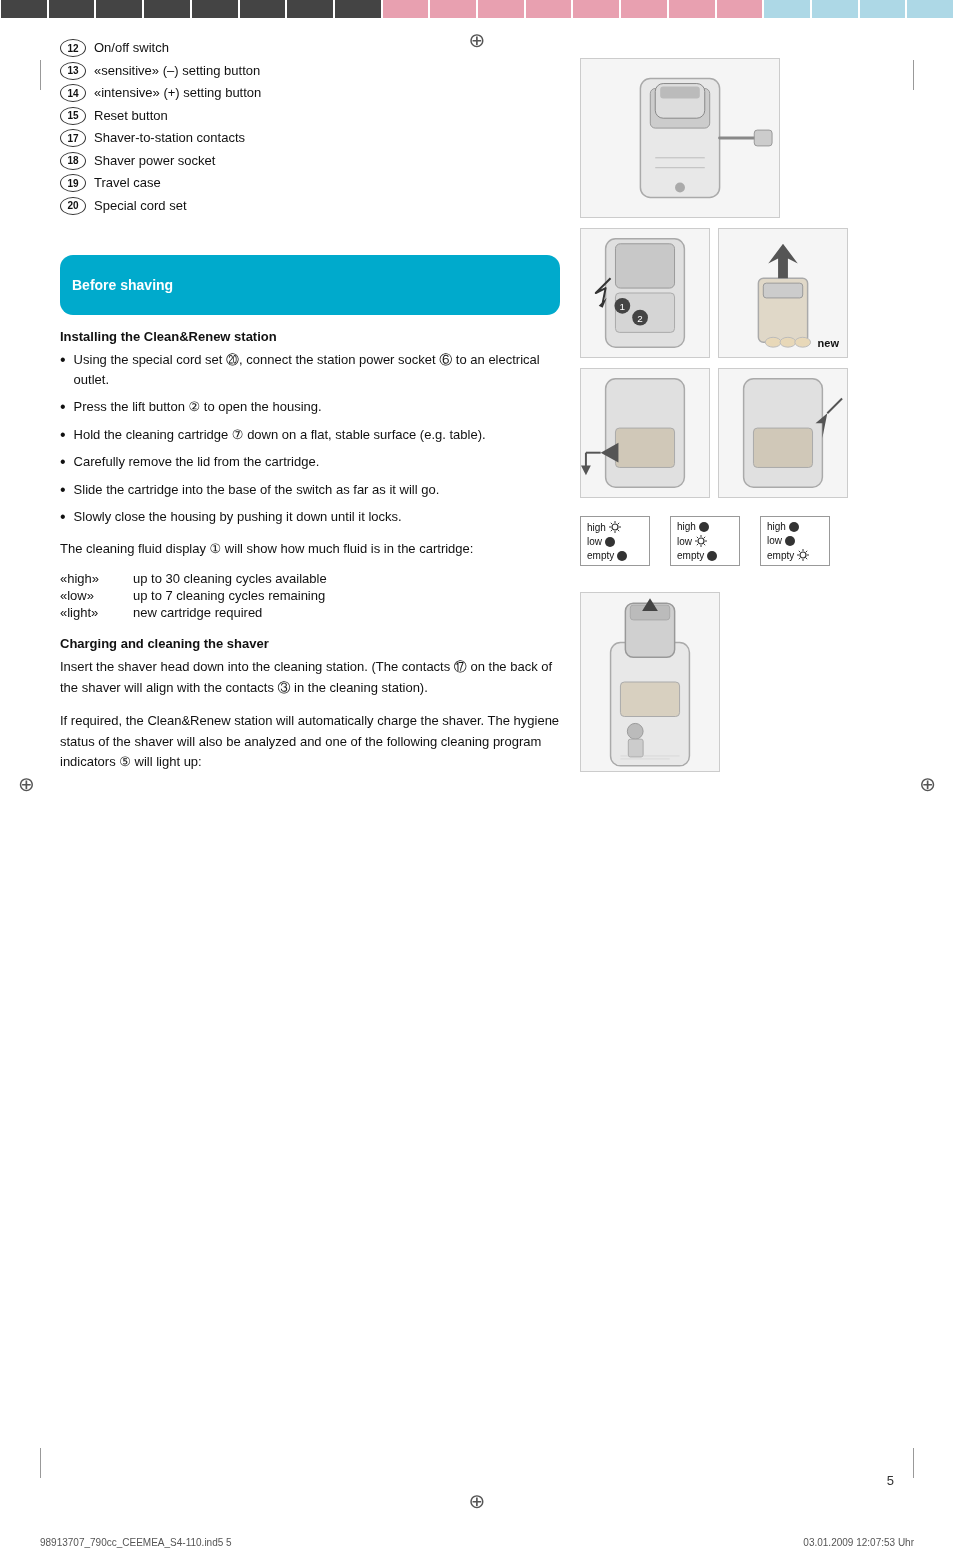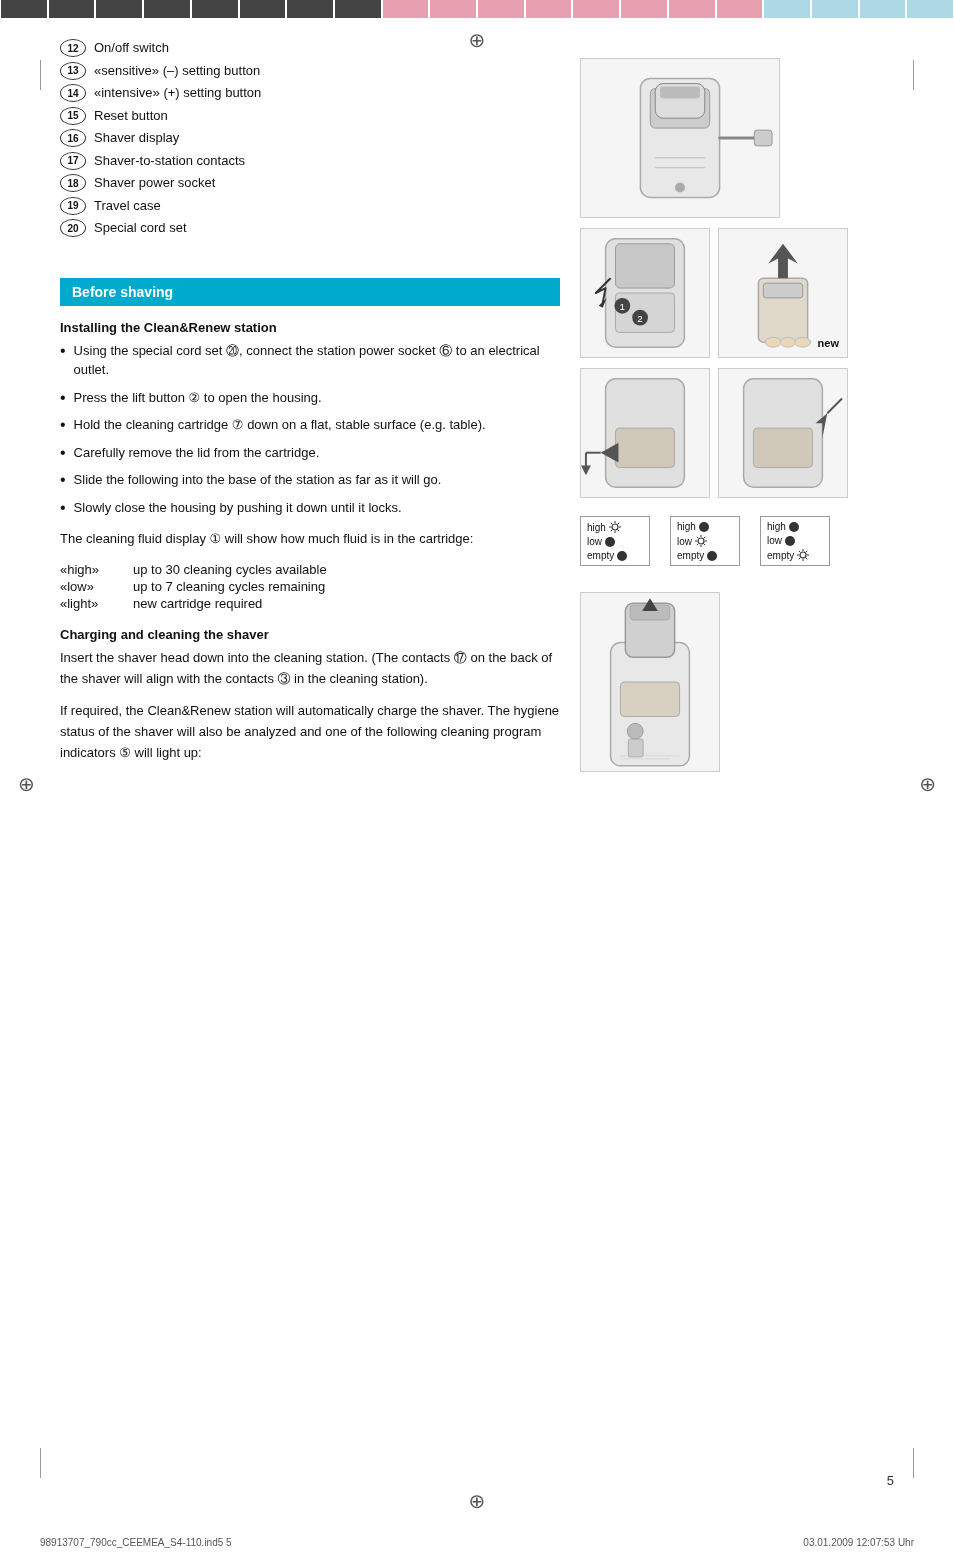--- a/index.html
+++ b/index.html
@@ -67,24 +67,25 @@
       font-size: 10px;
       font-weight: bold;
       margin-right: 8px;
       flex-shrink: 0;
       margin-top: 1px;
     }
 
     
     .section-header {
       background: #00aacc;
-      padding: 6px 12px;
+      padding: 22px 12px;
       margin: 20px 0 14px 0;
       display: inline-block;
       width: 100%;
+      border-radius: 13px;
     }
     .section-header-text {
       color: #fff;
       font-weight: bold;
       font-size: 14px;
     }
 
     
     .body-text {
       font-size: 13px;
@@ -258,24 +259,20 @@
           <span class="num-circle">13</span>
           <span>«sensitive» (–) setting button</span>
         </li>
         <li>
           <span class="num-circle">14</span>
           <span>«intensive» (+) setting button</span>
         </li>
         <li>
           <span class="num-circle">15</span>
           <span>Reset button</span>
-        </li>
-        <li>
-          <span class="num-circle">16</span>
-          <span>Shaver display</span>
         </li>
         <li>
           <span class="num-circle">17</span>
           <span>Shaver-to-station contacts</span>
         </li>
         <li>
           <span class="num-circle">18</span>
           <span>Shaver power socket</span>
         </li>
         <li>
@@ -309,21 +306,21 @@
           <li>
             <span class="bullet-dot">•</span>
             <span>Hold the cleaning cartridge ⑦ down on a flat, stable surface (e.g. table).</span>
           </li>
           <li>
             <span class="bullet-dot">•</span>
             <span>Carefully remove the lid from the cartridge.</span>
           </li>
           <li>
             <span class="bullet-dot">•</span>
-            <span>Slide the following into the base of the station as far as it will go.</span>
+            <span>Slide the cartridge into the base of the switch as far as it will go.</span>
           </li>
           <li>
             <span class="bullet-dot">•</span>
             <span>Slowly close the housing by pushing it down until it locks.</span>
           </li>
         </ul>
     </div>
 
     
     <p class="body-text">The cleaning fluid display ① will show how much fluid is in the cartridge:</p>

